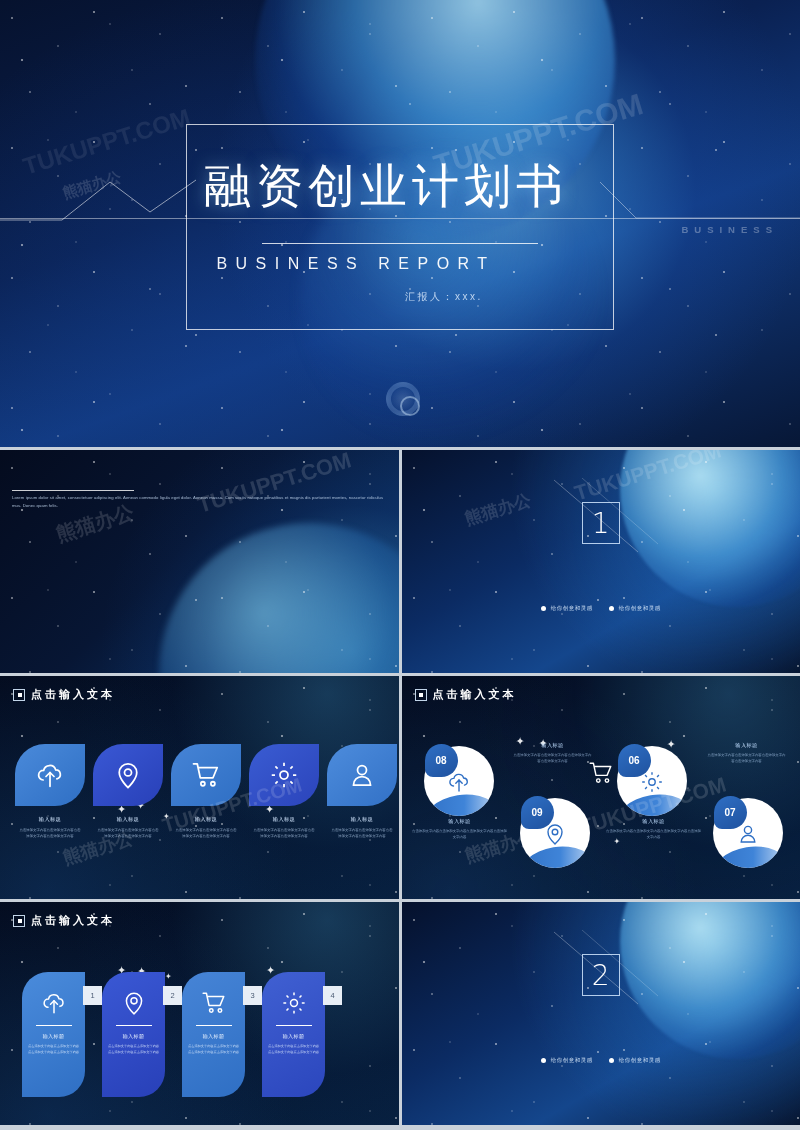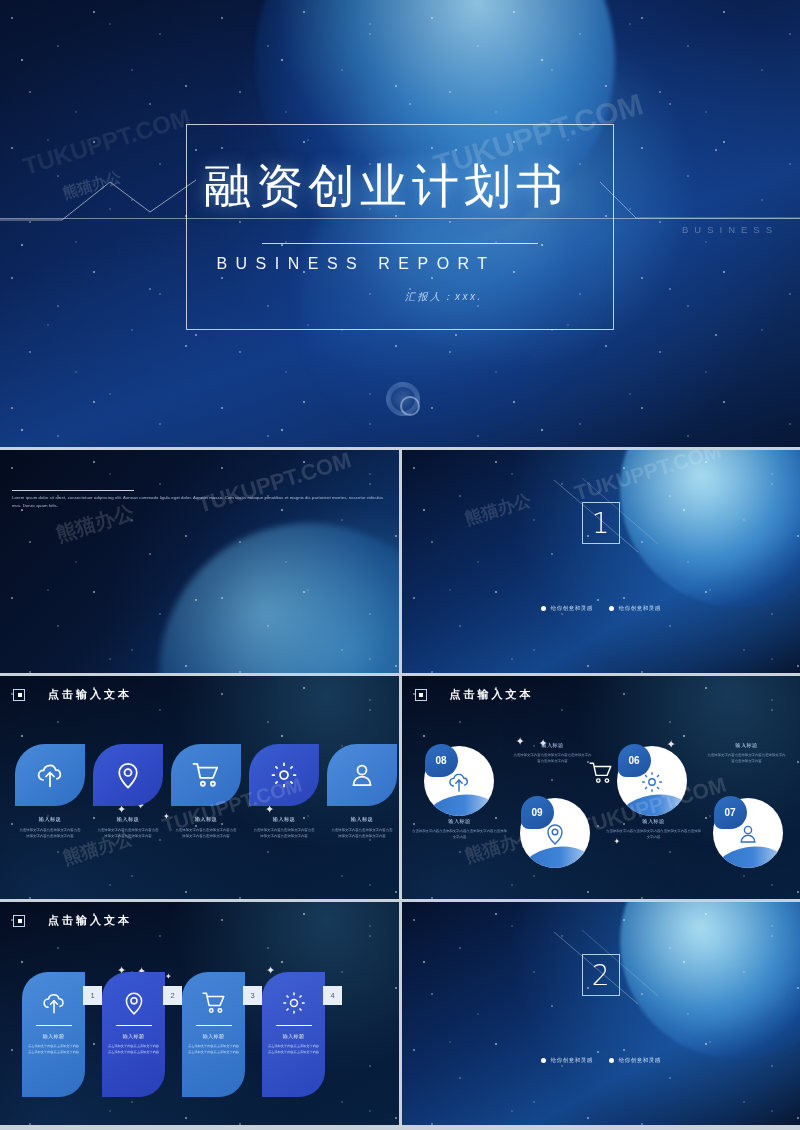--- a/index.html
+++ b/index.html
@@ -62,40 +62,40 @@
   .hero-planet2 {
     position:absolute; left:300px; top:150px; width:300px; height:300px; border-radius:50%;
     background:radial-gradient(circle at 40% 30%, rgba(90,185,245,.28), rgba(20,70,160,.12) 55%, rgba(5,20,60,0) 75%);
     filter:blur(6px);
   }
   .hero-hline { position:absolute; left:0; right:0; top:218px; height:1px; background:rgba(255,255,255,.45); }
   .hero-zig { position:absolute; left:0; top:178px; width:210px; height:46px; }
   .hero-right-line { position:absolute; right:0; top:178px; width:200px; height:46px; }
   .hero-biz-ghost {
     position:absolute; right:22px; top:224px; font-size:9.5px; letter-spacing:6px;
-    color:rgba(255,255,255,.30); font-family:"Liberation Sans", sans-serif;
+    color:rgba(255,255,255,.30); font-family:"Liberation Sans", sans-serif;font-weight:bold;
   }
   .hero-frame {
     position:absolute; left:186px; top:124px; width:428px; height:206px;
     border:1px solid rgba(255,255,255,.75);
   }
   .hero-title {
     position:absolute; left:186px; top:155px; width:400px; text-align:center;
     font-size:47px; letter-spacing:5px; color:#ffffff; font-weight:400;
     font-family:"DejaVu Sans", sans-serif;
     text-shadow:0 0 16px rgba(150,215,255,.55);
   }
   .hero-rule { position:absolute; left:262px; top:243px; width:276px; height:1px; background:rgba(255,255,255,.80); }
   .hero-sub {
     position:absolute; left:186px; top:255px; width:340px; text-align:center;
     font-size:16px; letter-spacing:8.5px; color:rgba(255,255,255,.95);
   }
   .hero-by {
     position:absolute; left:186px; top:290px; width:516px; text-align:center;
-    font-size:10px; letter-spacing:2.5px; color:rgba(215,232,250,.85);font-style:italic;
+    font-size:10px; letter-spacing:2.5px; color:rgba(215,232,250,.85);
   }
   .hero-logo {
     position:absolute; left:386px; top:382px; width:34px; height:34px; border-radius:50%;
     border:5px solid rgba(170,205,245,.22);
     background:radial-gradient(circle at 50% 50%, rgba(190,220,250,.22), rgba(120,170,230,.08) 70%, transparent);
   }
   .hero-logo::after {
     content:""; position:absolute; left:9px; top:9px; width:16px; height:16px; border-radius:50%;
     border:2px solid rgba(210,235,255,.45);
   }
@@ -156,21 +156,21 @@
   .s-bullets .dot { width:5px; height:5px; border-radius:50%; background:#fff; display:inline-block; margin-right:5px; }
   .s-bi { display:flex; align-items:center; }
 
   
   .ct-bg {
     background:
       radial-gradient(circle at 82% 8%, rgba(70,165,225,.28), rgba(10,40,100,.10) 40%, rgba(3,10,30,0) 66%),
       radial-gradient(circle at 12% 96%, rgba(30,95,180,.22), rgba(3,10,30,0) 60%),
       linear-gradient(160deg, #030a1c 0%, #051327 48%, #07203f 100%);
   }
-  .ct-head { position:absolute; left:13px; top:11px; display:flex; align-items:center; gap:23px; }
+  .ct-head { position:absolute; left:13px; top:11px; display:flex; align-items:center; gap:6px; }
   .ct-sq { width:12px; height:12px; border:1px solid rgba(215,235,255,.9); position:relative; }
   .ct-sq::after { content:""; position:absolute; left:3.5px; top:3.5px; width:4px; height:4px; background:#fff; }
   .ct-htxt { font-size:11px; color:#fff; letter-spacing:3px; font-weight:700; }
 
   
   .leafrow { position:absolute; left:15px; top:68px; display:flex; gap:8px; }
   .leafcol { width:70px; display:flex; flex-direction:column; align-items:center; }
   .leaf {
     width:70px; height:62px;
     border-radius:30px 0 30px 0;

